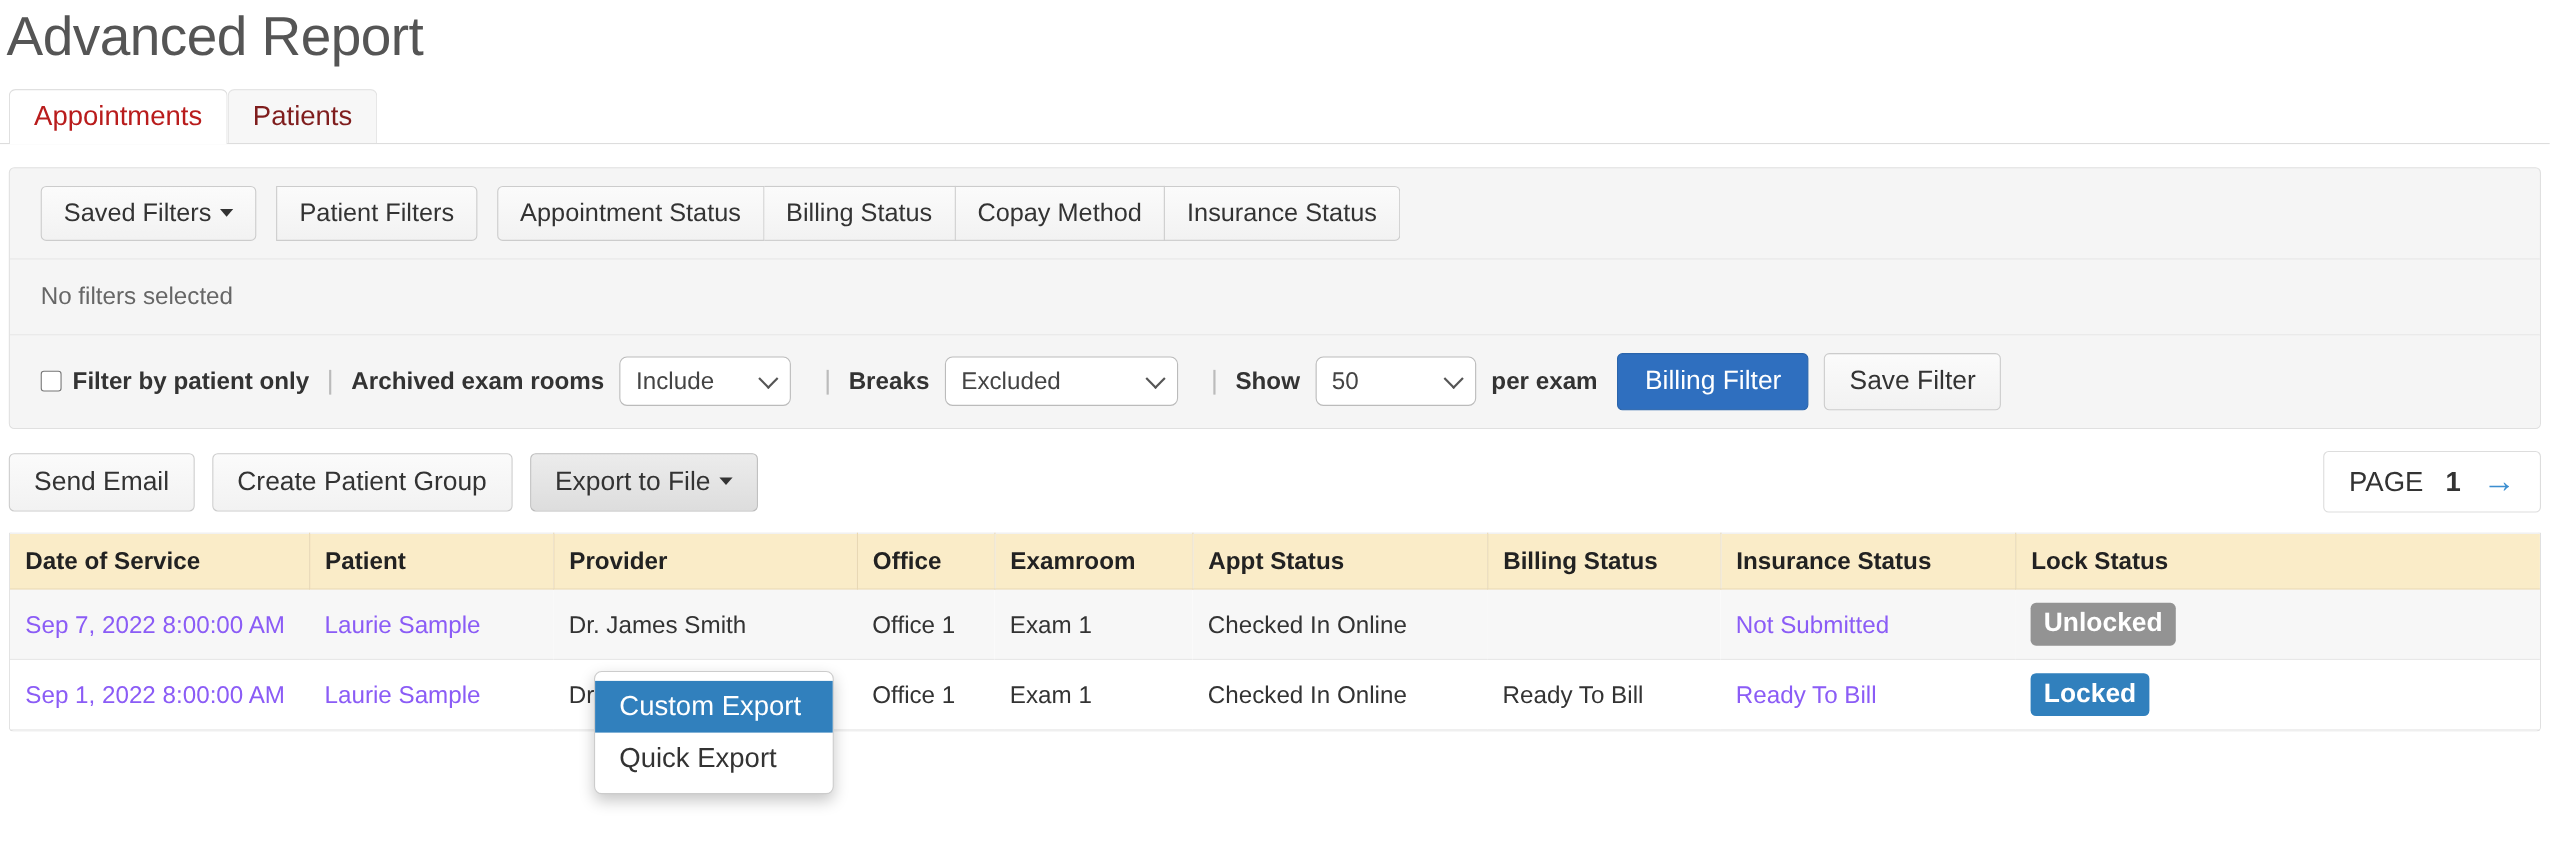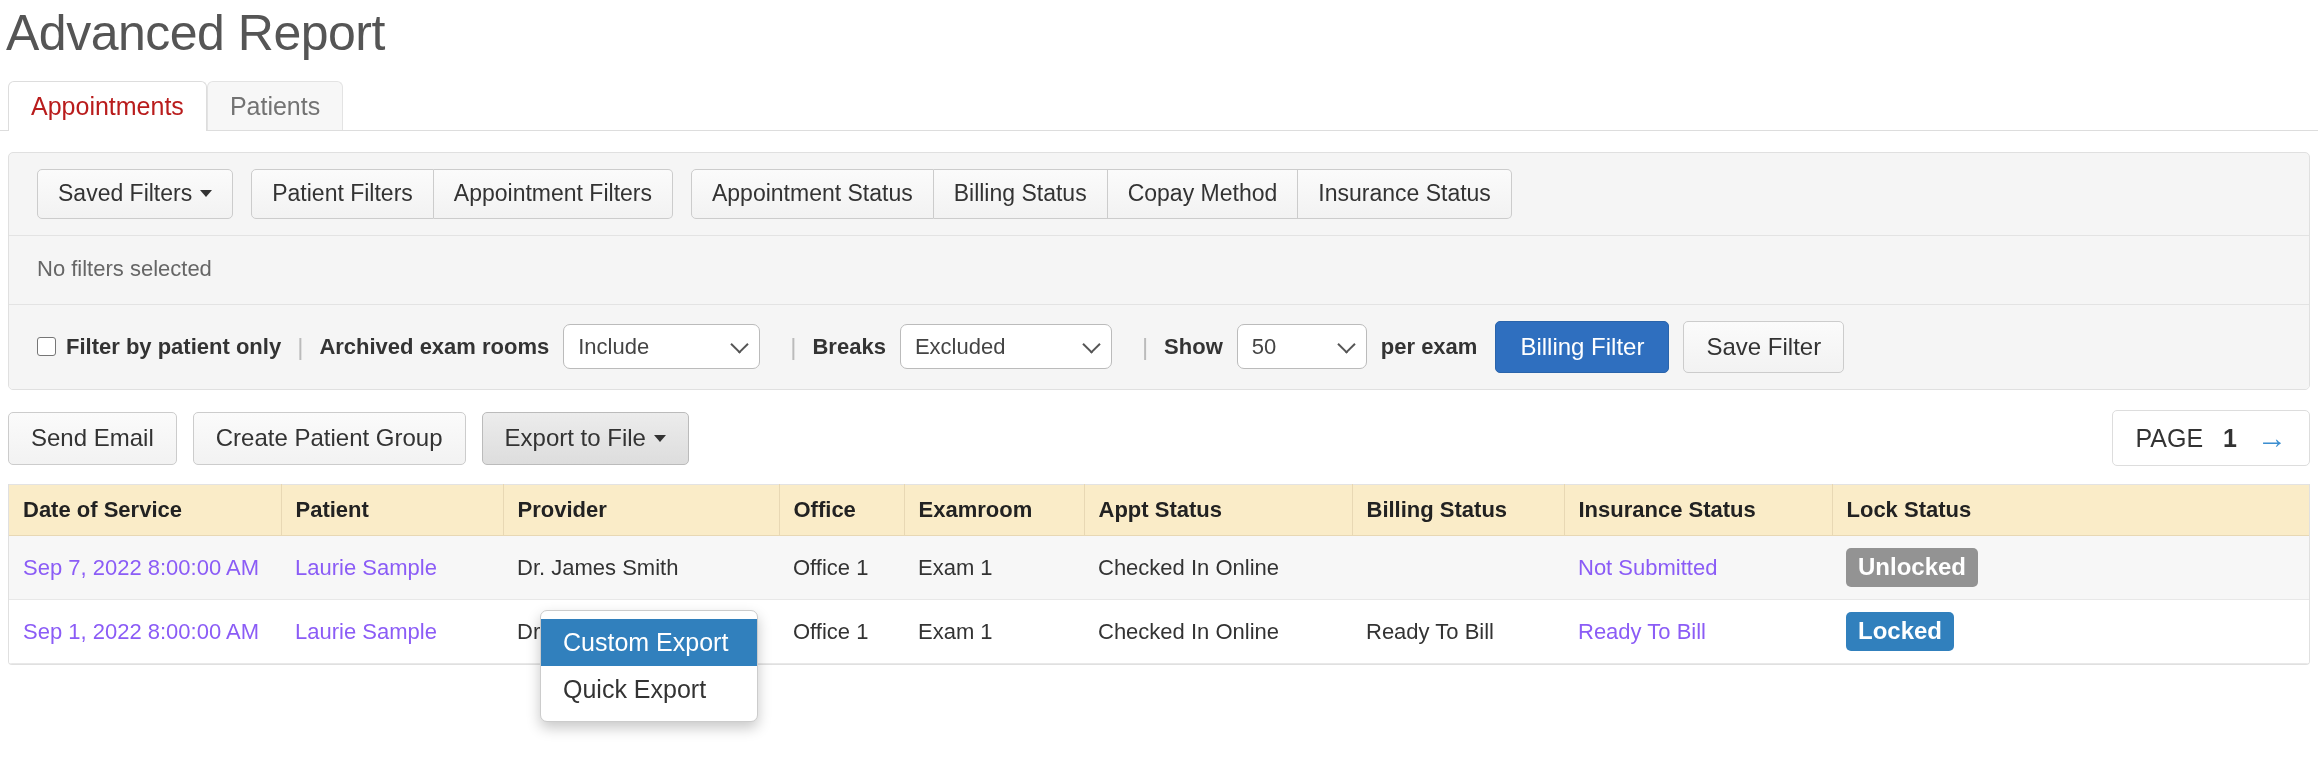--- a/index.html
+++ b/index.html
@@ -38,21 +38,21 @@
   }
   .tab {
     font-size: 25px;
     padding: 12px 22px 11px 22px;
     line-height: 1;
     cursor: pointer;
     border: 1px solid transparent;
     border-bottom: none;
     border-radius: 6px 6px 0 0;
     position: relative;
-    color: #737373;
+    color: #7f1d1d;
     background: transparent;
   }
   .tab.active {
     color: #b91c1c;
     background: #ffffff;
     border-color: #dddddd;
     margin-bottom: -1px;
     padding-bottom: 12px;
   }
   .tab.inactive {
@@ -324,21 +324,20 @@
 
 <div class="filter-panel">
 
   <div class="filter-row-top">
     <button class="btn">
       <span>Saved Filters</span><span class="caret"></span>
     </button>
 
     <div class="btn-group">
       <button class="btn">Patient Filters</button>
-      <button class="btn">Appointment Filters</button>
     </div>
 
     <div class="btn-group">
       <button class="btn">Appointment Status</button>
       <button class="btn">Billing Status</button>
       <button class="btn">Copay Method</button>
       <button class="btn">Insurance Status</button>
     </div>
   </div>
 
@@ -348,21 +347,21 @@
     <label class="chk-label">
       <span class="chk"></span>
       <span>Filter by patient only</span>
     </label>
 
     <span class="sep">|</span>
 
     <span class="lbl-bold">Archived exam rooms</span>
 
     <span class="select-wrap">
-      <select class="select" style="width:197px">
+      <select class="select" style="width:156px">
         <option>Include</option>
       </select>
       <span class="chev"></span>
     </span>
 
     <span class="sep">|</span>
 
     <span class="lbl-bold">Breaks</span>
 
     <span class="select-wrap">
@@ -370,21 +369,21 @@
         <option>Excluded</option>
       </select>
       <span class="chev"></span>
     </span>
 
     <span class="sep">|</span>
 
     <span class="lbl-bold">Show</span>
 
     <span class="select-wrap">
-      <select class="select" style="width:130px">
+      <select class="select" style="width:146px">
         <option>50</option>
       </select>
       <span class="chev"></span>
     </span>
 
     <span class="lbl-bold">per exam</span>
 
     <button class="btn-primary" style="margin-left:18px">Billing Filter</button>
     <button class="btn" style="margin-left:14px;font-size:24px;padding:11px 22px">Save Filter</button>
   </div>

